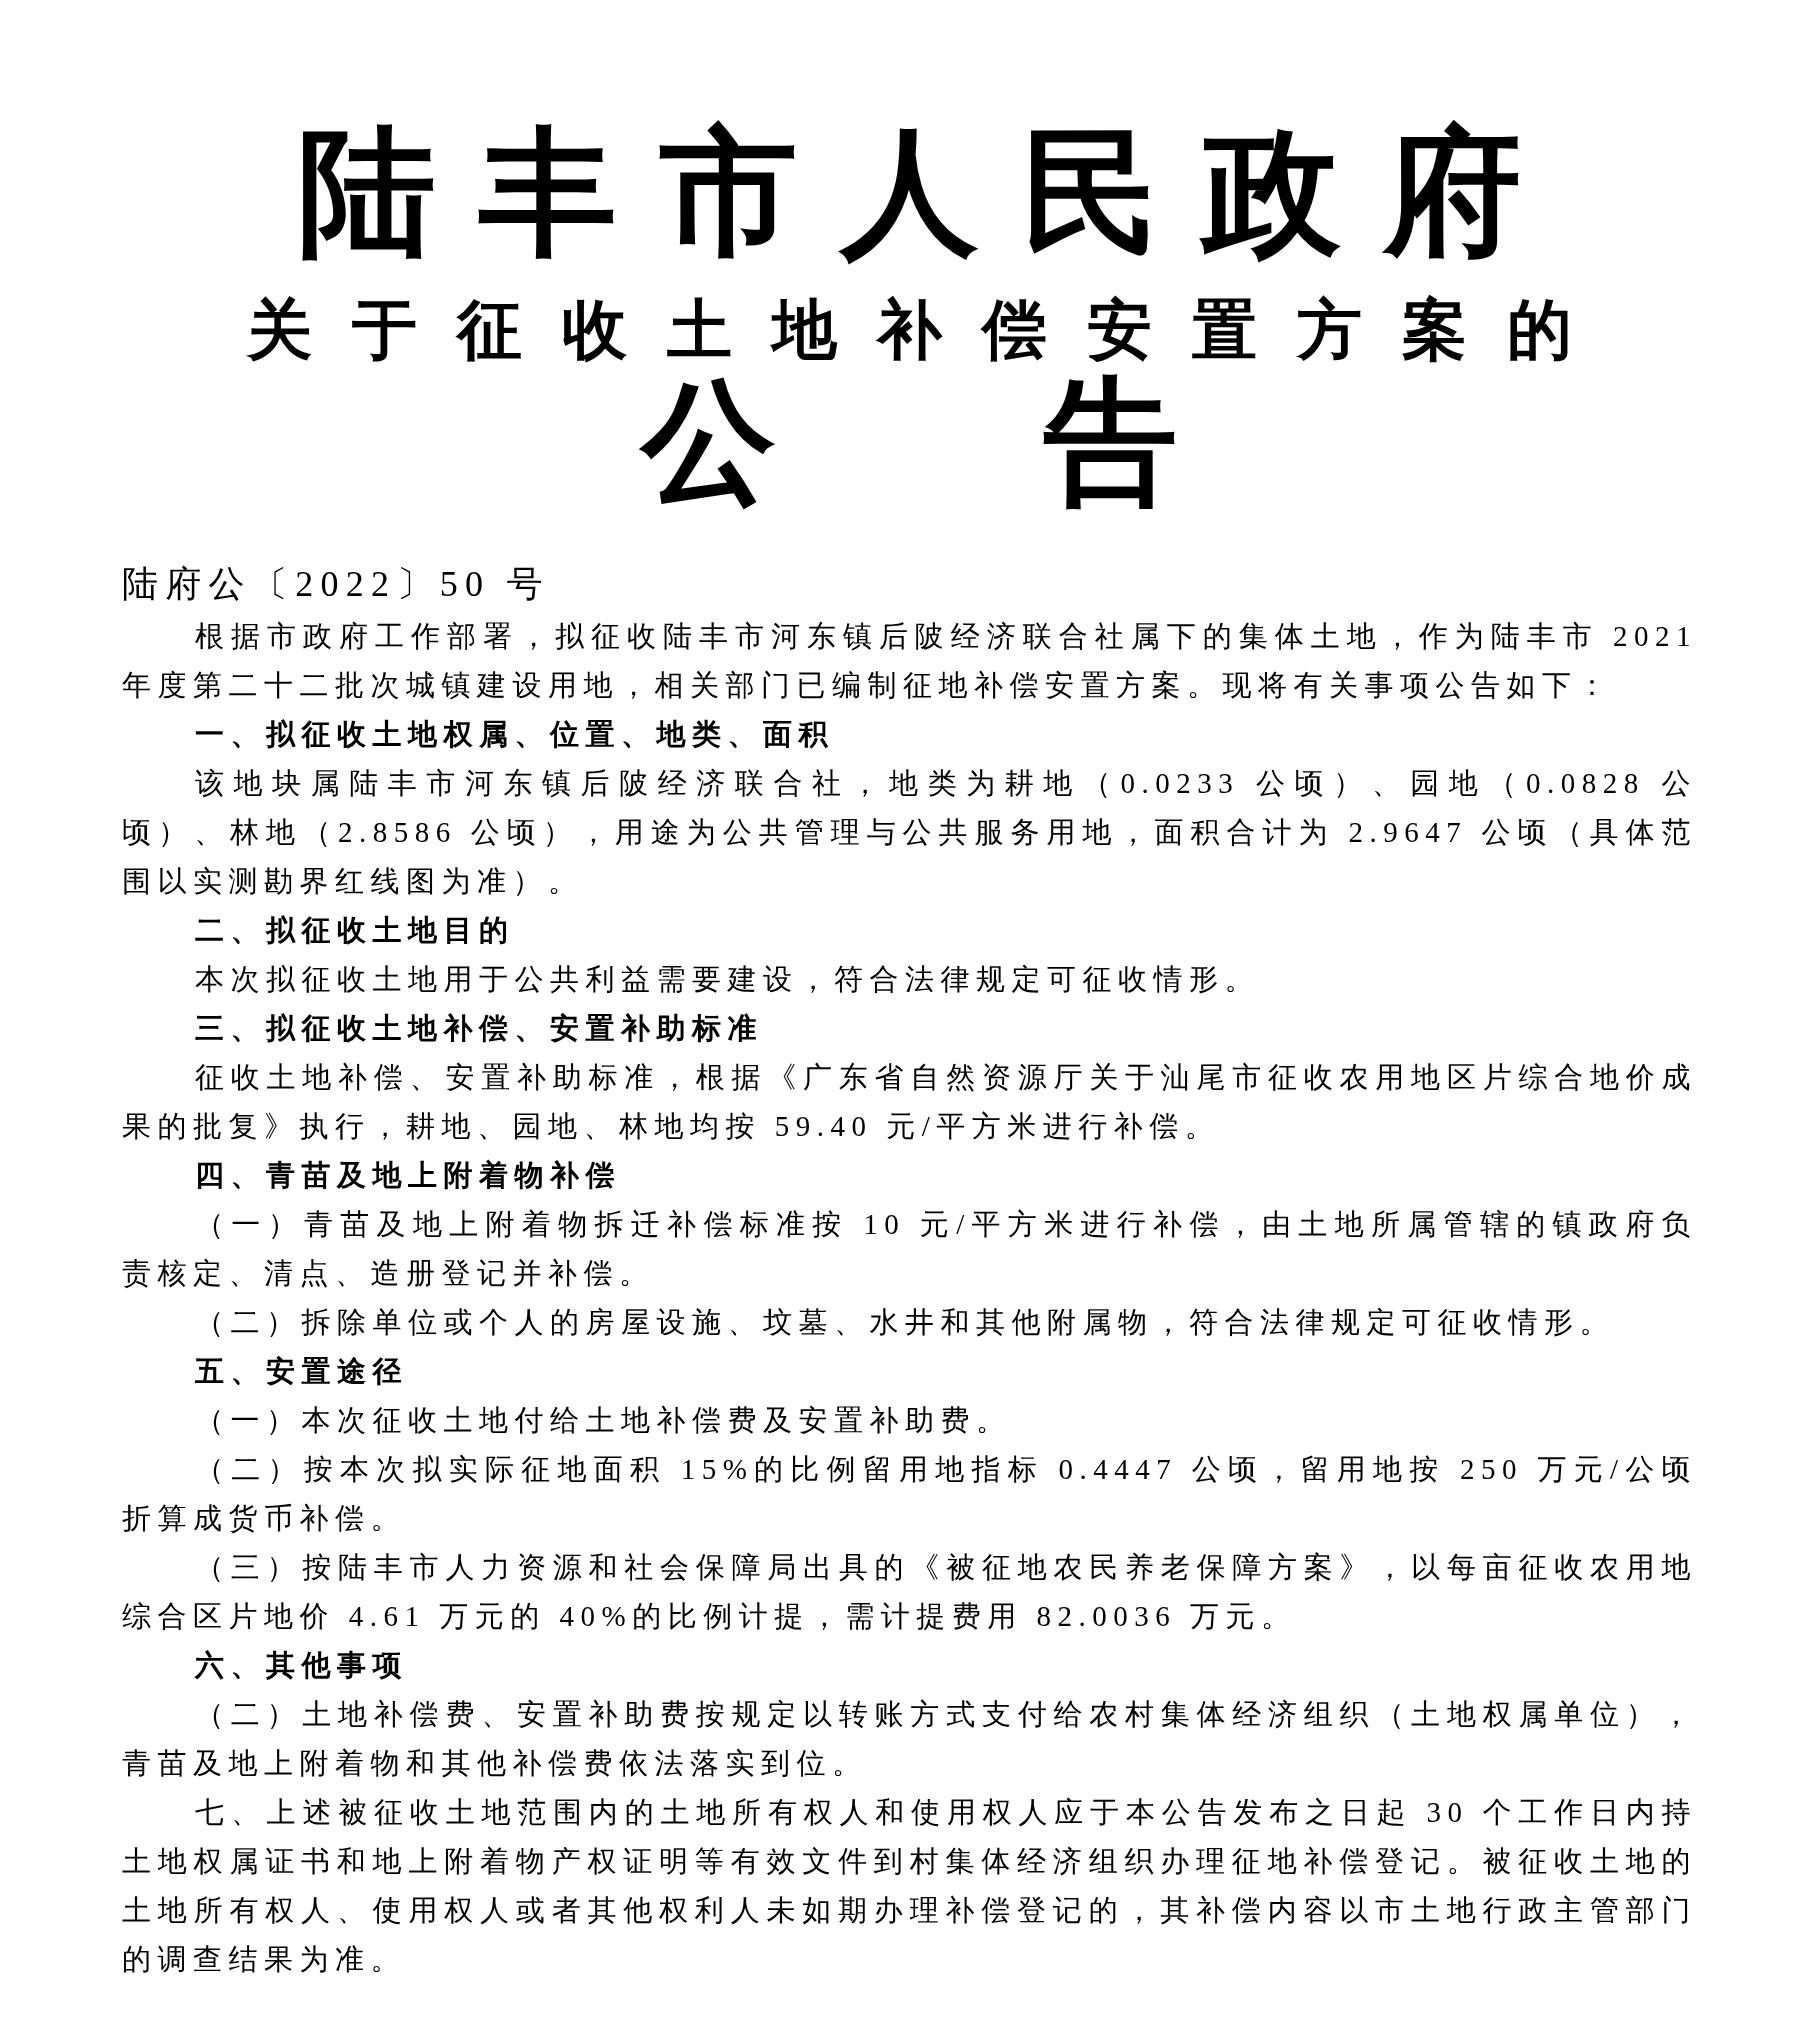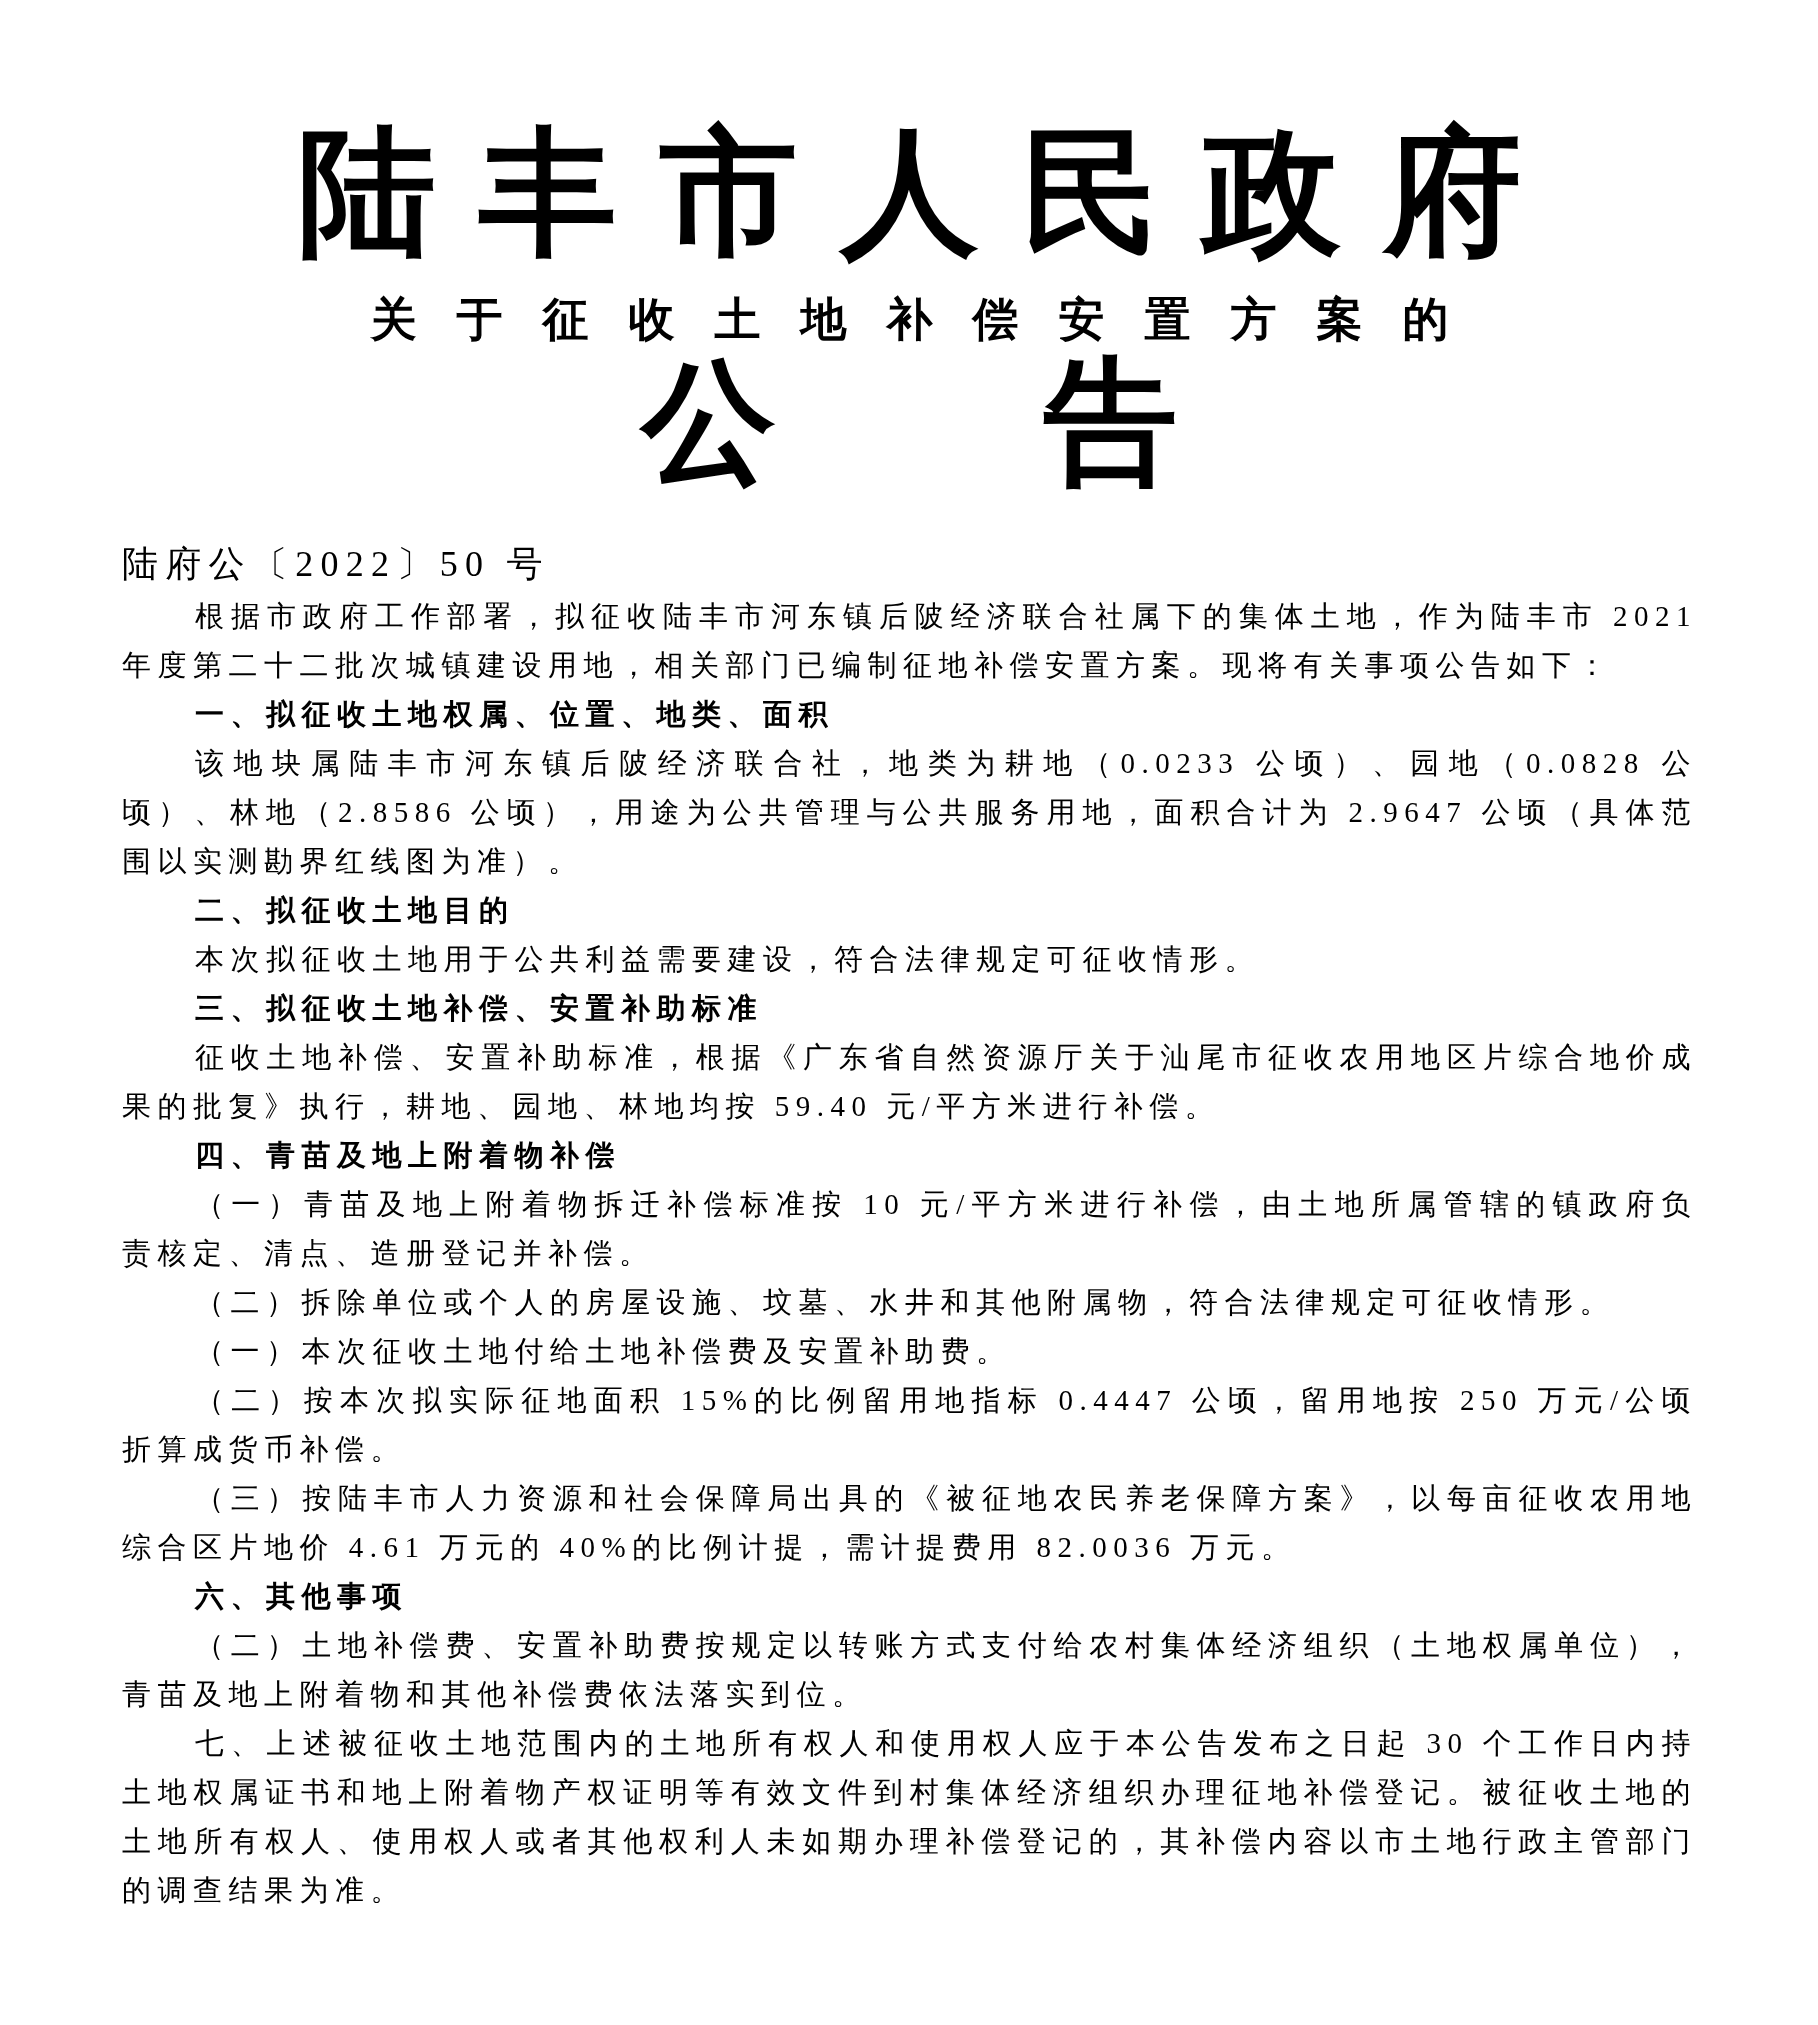--- a/index.html
+++ b/index.html
@@ -24,21 +24,21 @@
     font-size: 138px;
     font-weight: 700;
     line-height: 1.05;
     letter-spacing: 43px;
     padding-left: 43px;
     white-space: nowrap;
   }
   .subject-line {
     margin-top: 29px;
     text-align: center;
-    font-size: 46px;
+    font-size: 65px;
     font-weight: 700;
     line-height: 1.05;
     letter-spacing: 40px;
     padding-left: 40px;
     white-space: nowrap;
   }
   .notice-title {
     margin-top: 9px;
     text-align: center;
     font-size: 134px;
@@ -86,20 +86,21 @@
     <p class="para">根据市政府工作部署，拟征收陆丰市河东镇后陂经济联合社属下的集体土地，作为陆丰市 2021 年度第二十二批次城镇建设用地，相关部门已编制征地补偿安置方案。现将有关事项公告如下：</p>
     <p class="para heading">一、拟征收土地权属、位置、地类、面积</p>
     <p class="para">该地块属陆丰市河东镇后陂经济联合社，地类为耕地（0.0233 公顷）、园地（0.0828 公顷）、林地（2.8586 公顷），用途为公共管理与公共服务用地，面积合计为 2.9647 公顷（具体范围以实测勘界红线图为准）。</p>
     <p class="para heading">二、拟征收土地目的</p>
     <p class="para">本次拟征收土地用于公共利益需要建设，符合法律规定可征收情形。</p>
     <p class="para heading">三、拟征收土地补偿、安置补助标准</p>
     <p class="para">征收土地补偿、安置补助标准，根据《广东省自然资源厅关于汕尾市征收农用地区片综合地价成果的批复》执行，耕地、园地、林地均按 59.40 元/平方米进行补偿。</p>
     <p class="para heading">四、青苗及地上附着物补偿</p>
     <p class="para">（一）青苗及地上附着物拆迁补偿标准按 10 元/平方米进行补偿，由土地所属管辖的镇政府负责核定、清点、造册登记并补偿。</p>
     <p class="para">（二）拆除单位或个人的房屋设施、坟墓、水井和其他附属物，符合法律规定可征收情形。</p>
+    <p class="para heading">五、安置途径</p>
     <p class="para">（一）本次征收土地付给土地补偿费及安置补助费。</p>
     <p class="para">（二）按本次拟实际征地面积 15%的比例留用地指标 0.4447 公顷，留用地按 250 万元/公顷折算成货币补偿。</p>
     <p class="para">（三）按陆丰市人力资源和社会保障局出具的《被征地农民养老保障方案》，以每亩征收农用地综合区片地价 4.61 万元的 40%的比例计提，需计提费用 82.0036 万元。</p>
     <p class="para heading">六、其他事项</p>
     <p class="para">（二）土地补偿费、安置补助费按规定以转账方式支付给农村集体经济组织（土地权属单位），青苗及地上附着物和其他补偿费依法落实到位。</p>
     <p class="para">七、上述被征收土地范围内的土地所有权人和使用权人应于本公告发布之日起 30 个工作日内持土地权属证书和地上附着物产权证明等有效文件到村集体经济组织办理征地补偿登记。被征收土地的土地所有权人、使用权人或者其他权利人未如期办理补偿登记的，其补偿内容以市土地行政主管部门的调查结果为准。</p>
 
   </main>
 
 </div>

